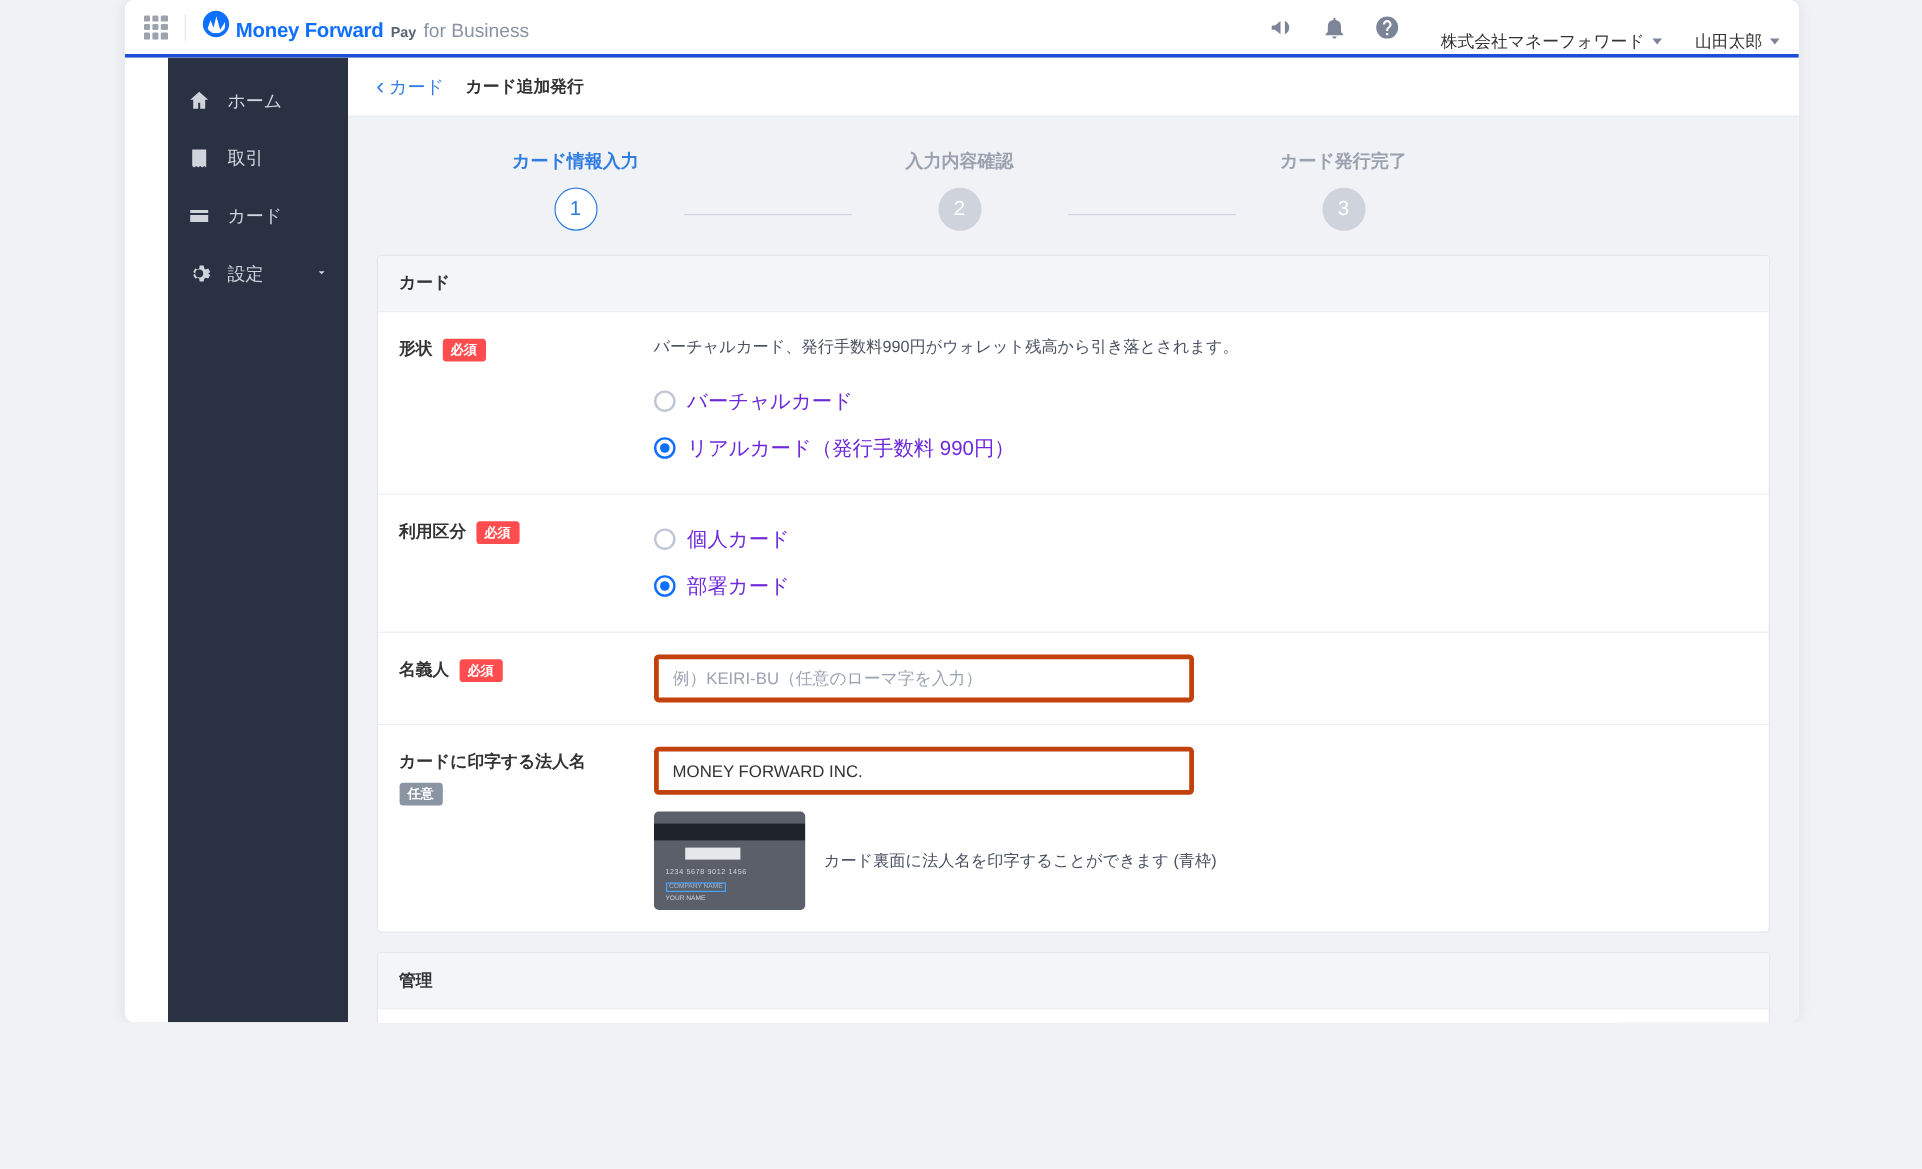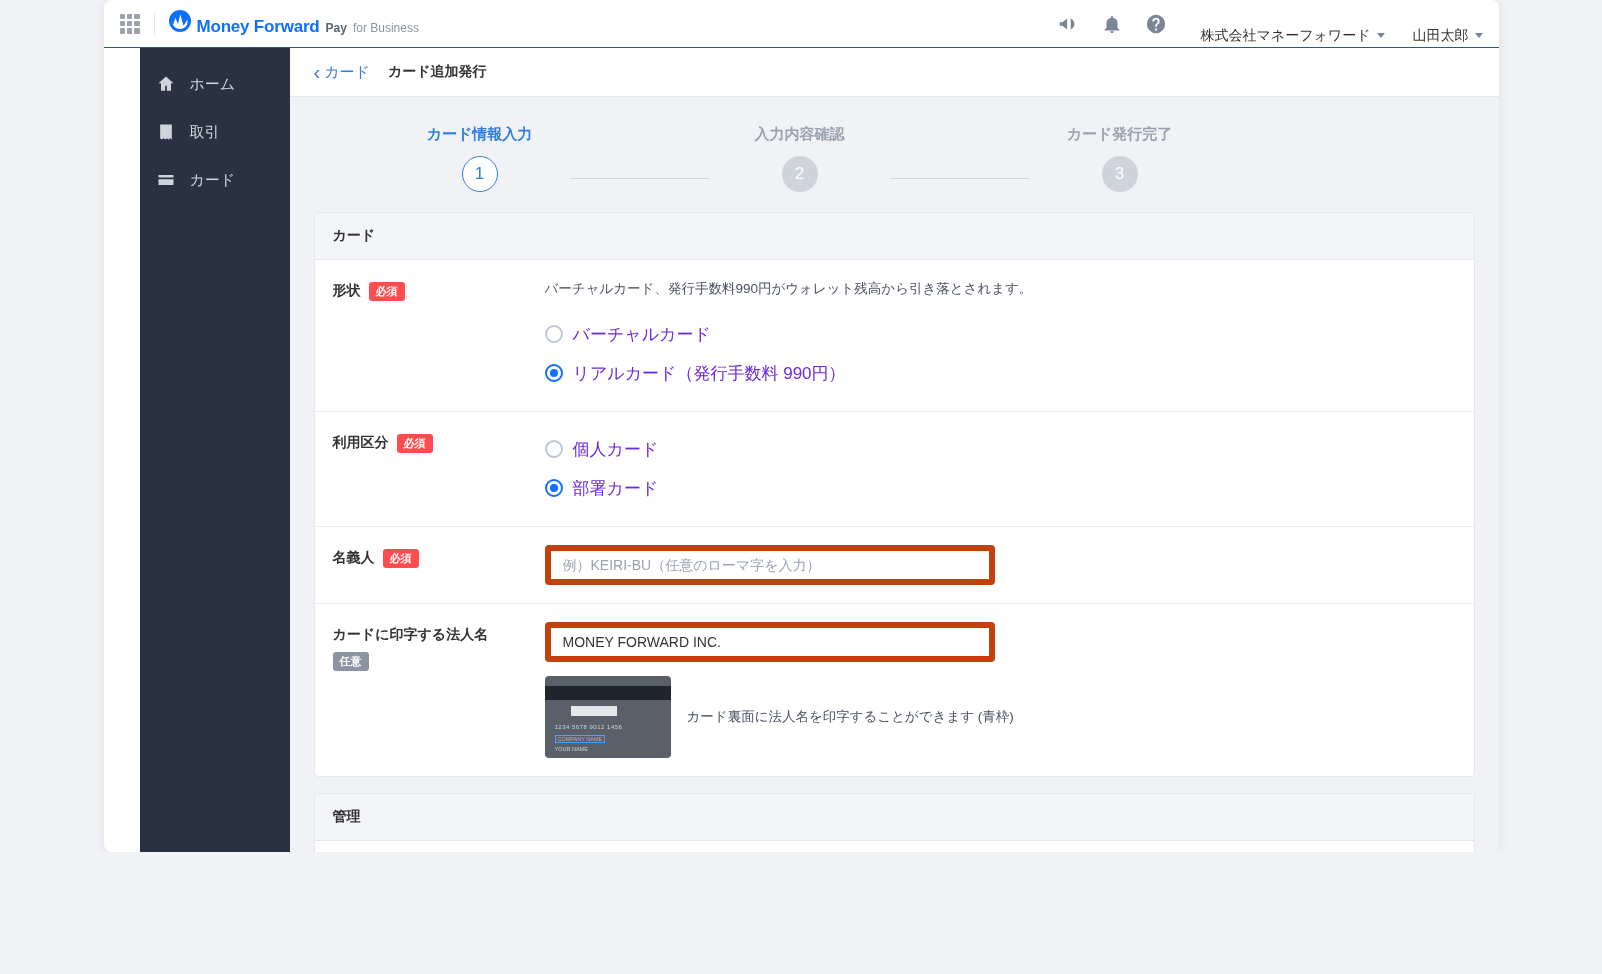--- a/index.html
+++ b/index.html
@@ -1,29 +1,29 @@
 <!DOCTYPE html>
 <html><head>
 <meta charset="utf-8">
 <style>
 * { margin: 0; padding: 0; box-sizing: border-box; }
 body { font-family: -apple-system, BlinkMacSystemFont, "Segoe UI", "Hiragino Sans", "Meiryo", sans-serif; background: #f0f2f5; color: #333; font-size: 14px; }
 .app { display: flex; flex-direction: column; height: 852px; width: 1395px; margin: 0 auto; background: #fff; border-radius: 8px; overflow: hidden; box-shadow: 0 0 12px rgba(0,0,0,0.08); }
 
 
-.header { display: flex; align-items: center; height: 48px; border-bottom: 1px solid #1d4ed8; padding: 0 16px; background: #fff; }
+.header { display: flex; align-items: center; height: 48px; border-bottom: 3px solid #1d4ed8; padding: 0 16px; background: #fff; }
 .apps-icon { width: 20px; height: 20px; display: grid; grid-template-columns: repeat(3,1fr); grid-template-rows: repeat(3,1fr); gap: 2px; cursor: pointer; }
 .apps-icon span { background: #9ca3af; border-radius: 1px; }
 .header-divider { width: 1px; height: 22px; background: #e5e7eb; margin: 0 14px; }
 .logo { display: flex; align-items: baseline; gap: 2px; }
 .logo-mark { width: 22px; height: 22px; border-radius: 50%; background: #0f6fff; position: relative; margin-right: 4px; }
 .logo-mark::after { content: ""; position: absolute; inset: 3px; background: #fff; border-radius: 50%; clip-path: polygon(0 100%, 25% 30%, 40% 70%, 55% 10%, 75% 80%, 100% 40%, 100% 100%); }
 .logo-text1 { color: #0f6fff; font-weight: 700; font-size: 17px; letter-spacing: -0.2px; }
 .logo-text2 { color: #5a6472; font-weight: 700; font-size: 12px; margin-left: 4px; }
-.logo-text3 { color: #8a94a3; font-size: 12px; margin-left: 4px; }
+.logo-text3 { color: #8a94a3; font-size: 16px; margin-left: 4px; }
 .header-spacer { flex: 1; }
 .header-icons { display: flex; align-items: center; gap: 22px; color: #7b8597; }
 .header-icon { width: 22px; height: 22px; cursor: pointer; }
 .header-user { display: flex; align-items: center; gap: 28px; margin-left: 34px; color: #333; font-size: 14px; }
 .header-user .dropdown { display: inline-flex; align-items: center; gap: 6px; cursor: pointer; margin-top: 24px; }
 .caret-down { width: 0; height: 0; border-left: 4px solid transparent; border-right: 4px solid transparent; border-top: 5px solid #7b8597; }
 
 
 .body { display: flex; flex: 1; overflow: hidden; margin-left: 36px; }
 .sidebar { width: 150px; background: #2a3142; color: #cfd4dc; padding-top: 12px; }
@@ -58,21 +58,21 @@
 .badge { display: inline-block; padding: 2px 7px; border-radius: 3px; font-size: 11px; font-weight: 600; color: #fff; }
 .badge.required { background: #ff4d4f; }
 .badge.optional { background: #8a94a3; }
 .row-body { flex: 1; padding: 18px 18px 18px 0; max-width: 680px; }
 .note { color: #4a5160; font-size: 13.5px; line-height: 1.7; margin-bottom: 14px; }
 .radio-opt { display: flex; align-items: center; gap: 10px; padding: 8px 0; cursor: pointer; }
 .radio-circle { width: 18px; height: 18px; border-radius: 50%; border: 2px solid #bfc7d4; display: inline-block; position: relative; flex-shrink: 0; }
 .radio-opt.selected .radio-circle { border-color: #0f6fff; }
 .radio-opt.selected .radio-circle::after { content: ""; position: absolute; inset: 3px; background: #0f6fff; border-radius: 50%; }
 .radio-text { color: #6d28d9; font-size: 17px; }
-.input { width: 450px; height: 40px; border: 6px solid #c2410c; border-radius: 4px; padding: 0 12px; font-size: 14px; color: #333; }
+.input { width: 450px; height: 40px; border: 4px solid #c2410c; border-radius: 4px; padding: 0 12px; font-size: 14px; color: #333; }
 .input::placeholder { color: #9aa2b0; }
 .card-visual { display: flex; gap: 16px; align-items: center; margin-top: 14px; }
 .card-back { width: 126px; height: 82px; background: #5a5f6a; border-radius: 4px; position: relative; overflow: hidden; font-size: 6px; color: #cfd4dc; }
 .card-back .stripe { position: absolute; top: 10px; left: 0; right: 0; height: 14px; background: #1f232b; }
 .card-back .sig { position: absolute; top: 30px; left: 26px; width: 46px; height: 10px; background: #e5e7eb; }
 .card-back .num { position: absolute; top: 48px; left: 10px; letter-spacing: 0.5px; }
 .card-back .cname { position: absolute; top: 59px; left: 10px; border: 1px solid #4aa3ff; padding: 0 2px; font-size: 5.5px; color: #9fb9d8; }
 .card-back .uname { position: absolute; top: 70px; left: 10px; font-size: 5.5px; }
 .card-desc { color: #4a5160; font-size: 13.5px; line-height: 1.6; }
 </style>
@@ -144,20 +144,31 @@
         <span>取引</span>
       </div>
       <div class="side-item">
         <span class="icon">
             <svg viewBox="0 0 24 24" width="20" height="20" fill="currentColor">
               <path d="M3 6h18v3H3V6zm0 5h18v7H3v-7z"></path>
             </svg>
           </span>
         <span>カード</span>
       </div>
+      <div class="side-item">
+        <span class="icon">
+            <svg viewBox="0 0 24 24" width="20" height="20" fill="currentColor">
+              <path d="M12 8a4 4 0 100 8 4 4 0 000-8zm9 4l2 1.5-2 3.5-2.4-.8a7 7 0 01-1.6.9L16.5 20h-4l-.5-2.9a7 7 0 01-1.6-.9L8 17l-2-3.5L8 12l-2-1.5L8 7l2.4.8a7 7 0 011.6-.9L12.5 4h4l.5 2.9a7 7 0 011.6.9L21 7l2 3.5L21 12z"></path>
+            </svg>
+          </span>
+        <span>設定</span>
+        <span class="chev"><svg width="12" height="12" viewBox="0 0 24 24" fill="currentColor">
+              <path d="M7 10l5 5 5-5z"></path>
+            </svg></span>
+      </div>
     </div>
 
     <div class="main">
       <div class="topbar">
         <span class="back-link">カード</span>
         <span class="page-title">カード追加発行</span>
       </div>
 
       <div class="stepper">
         <div class="step active">

